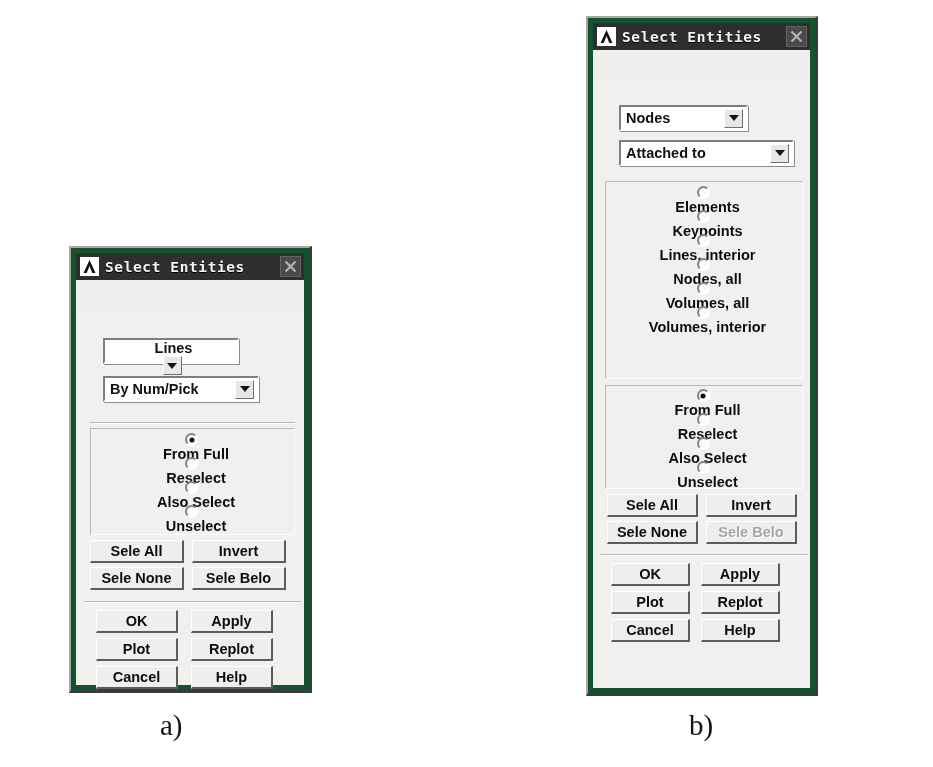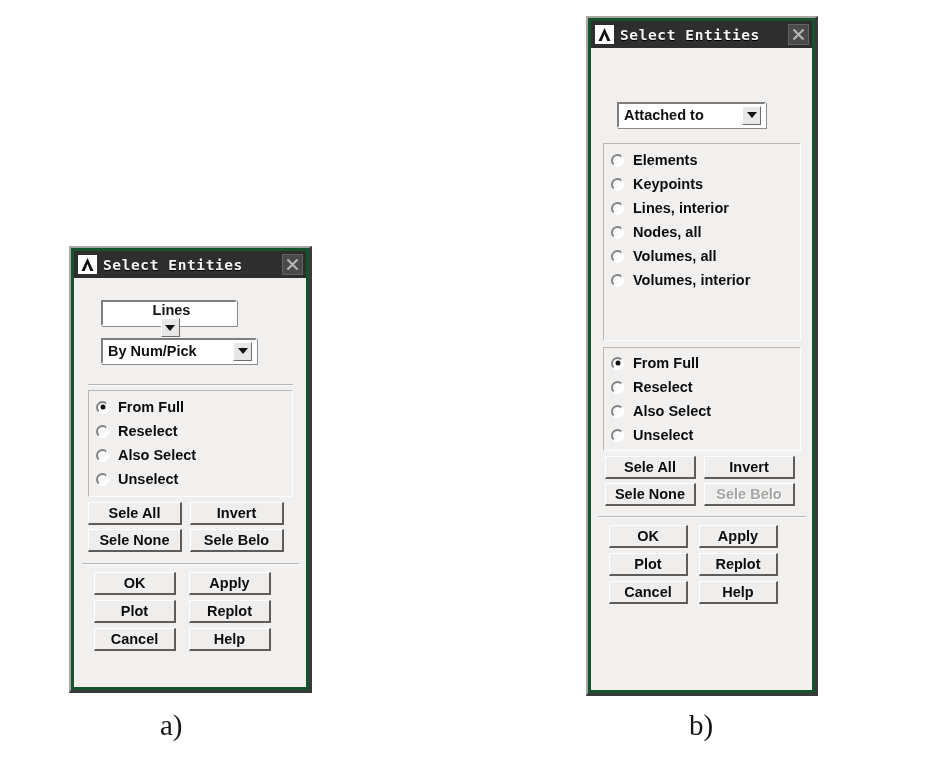--- a/index.html
+++ b/index.html
@@ -27,24 +27,25 @@
     background: #f0efee;
     border-top: 2px solid #a9a7a4;
     border-left: 2px solid #a9a7a4;
     border-right: 3px solid #3a3a3a;
     border-bottom: 3px solid #3a3a3a;
     box-sizing: border-box;
   }
   .dialog-inner {
     position: absolute;
     inset: 0;
-    border: 3px solid #14532d;
+    border: 5px solid #14532d;
     box-sizing: border-box;
     display: flex;
     flex-direction: column;
+    gap: 36px;
   }
 
   
   .titlebar {
     height: 27px;
     flex: 0 0 27px;
     background: #2e2e2e;
     display: flex;
     align-items: center;
     padding: 0 3px 0 4px;
@@ -148,20 +149,21 @@
     border-top: 1px solid #b7b6b4;
     border-bottom: 1px solid #fcfcfc;
   }
 
   
   .radio-row {
     display: flex;
     align-items: center;
     height: 24px;
     padding-left: 7px;
+    flex-direction: column;
   }
   .radio {
     width: 13px;
     height: 13px;
     flex: 0 0 13px;
     border-radius: 50%;
     background: #fbfbfb;
     border-top: 2px solid #848381;
     border-left: 2px solid #848381;
     border-right: 2px solid #ffffff;
@@ -325,22 +327,28 @@
         <div class="close-btn">
           <svg width="15" height="15" viewBox="0 0 15 15">
             <line x1="2.5" y1="2.5" x2="12.5" y2="12.5" stroke="#b5b5b5" stroke-width="2.1"></line>
             <line x1="12.5" y1="2.5" x2="2.5" y2="12.5" stroke="#b5b5b5" stroke-width="2.1"></line>
           </svg>
         </div>
       </div>
 
       <div class="dlg-body">
 
-
-        <div class="combo" style="position:absolute; left:26px; top:54px; width:149px;">
+        <div class="combo" style="position:absolute; left:26px; top:19px; width:129px;">
+          <div class="combo-label">Nodes</div>
+          <div class="combo-arrow">
+            <div class="tri-down"></div>
+          </div>
+        </div>
+
+        <div class="combo" style="position:absolute; left:26px; top:54px; width:175px;">
           <div class="combo-label">Attached to</div>
           <div class="combo-arrow">
             <div class="tri-down"></div>
           </div>
         </div>
 
         <div class="groupbox" style="position:absolute; left:12px; top:95px; width:198px; height:198px;">
           <div id="b-attached-radios" style="padding-top:4px;">
               <div class="radio-row">
                 <span class="radio"></span>

